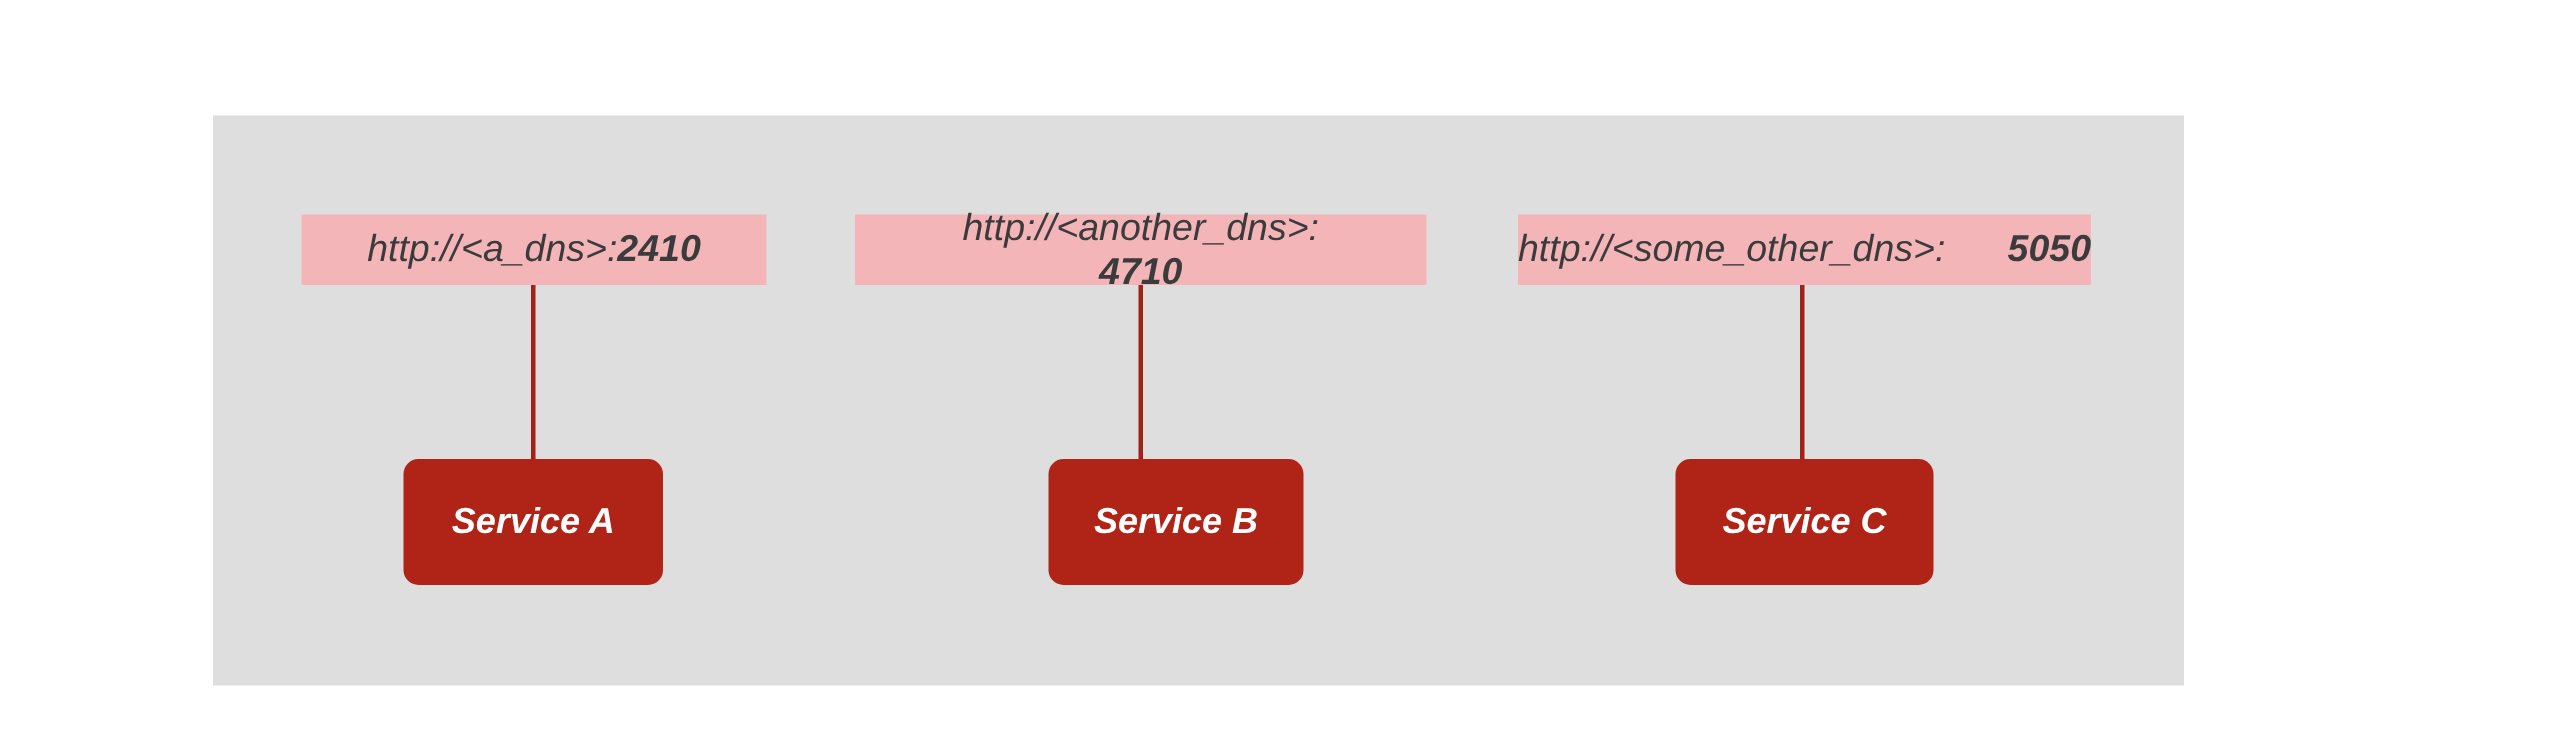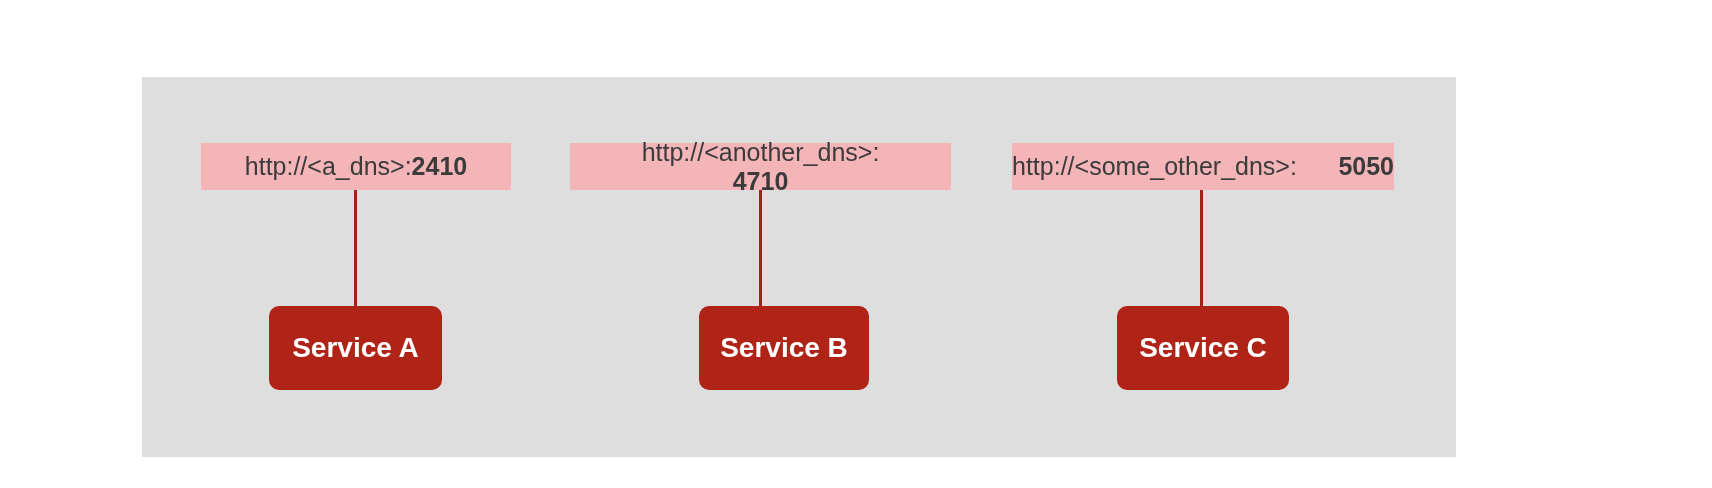--- a/index.html
+++ b/index.html
@@ -7,20 +7,21 @@
     padding: 0;
     background: #ffffff;
     font-family: "Liberation Sans", "DejaVu Sans", sans-serif;
   }
   .canvas {
     position: relative;
     width: 1624px;
     height: 488px;
     background: var(--canvas-bg, #ffffff);
     overflow: hidden;
+    font-style: italic;
   }
   .panel {
     position: absolute;
     left: 142px;
     top: 77px;
     width: 1314px;
     height: 380px;
     background: var(--panel-bg, #dedede);
   }
   .url-label {
@@ -43,21 +44,21 @@
     width: 3px;
     background: var(--connector, #a02219);
   }
   .service-node {
     position: absolute;
     top: 306px;
     height: 84px;
     background: var(--node-bg, #b02418);
     border-radius: 10px;
     color: var(--node-text, #ffffff);
-    font-size: 28px;
+    font-size: 24px;
     font-weight: bold;
     display: flex;
     align-items: center;
     justify-content: center;
     white-space: nowrap;
   }
   
   .g1 .url-label   { left: 201px;  width: 310px; }
   .g1 .connector   { left: 354px; }
   .g1 .service-node{ left: 269px;  width: 173px; }

